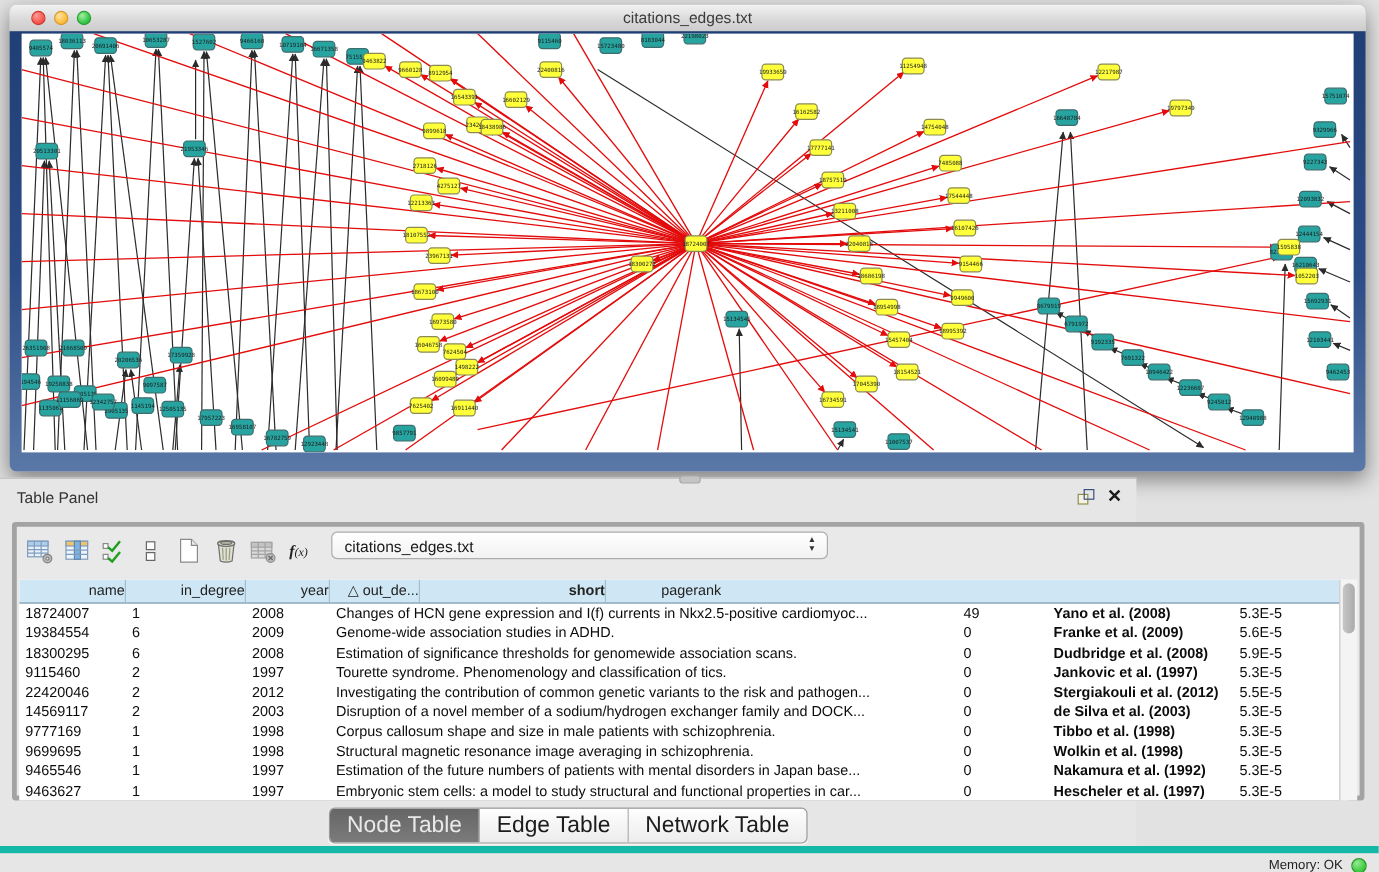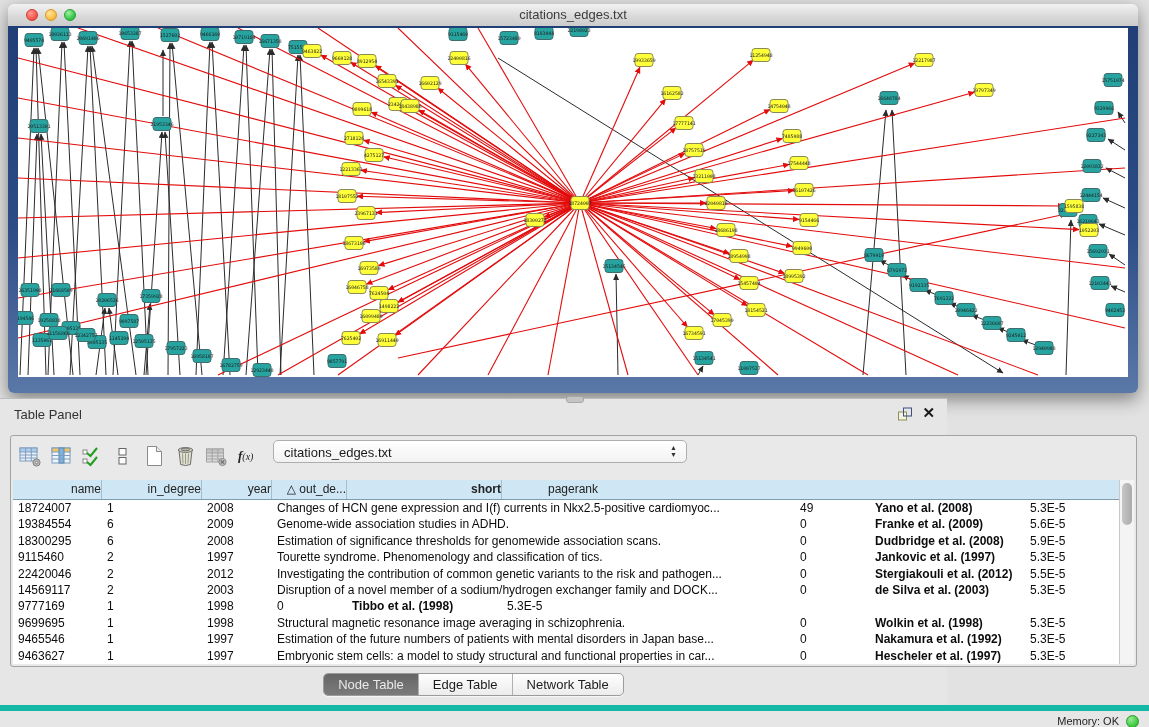--- a/index.html
+++ b/index.html
@@ -20,21 +20,21 @@
     background:linear-gradient(180deg,#203f76 0%,#2c4c86 55%,#5a78a7 100%);padding:2px 10px 16px 10px;box-sizing:border-box;}
   .canvas{width:100%;height:100%;background:#ffffff;overflow:hidden;}
   .canvas svg{display:block;width:100%;height:100%;}
 
   
   .table-panel{position:absolute;left:0;top:398px;width:947px;height:307px;background:#e6e6e6;border-top:1px solid #bdbdbd;}
   .divider-notch{position:absolute;left:566px;top:-3px;width:16px;height:5px;border-radius:3px;background:#c4c4c4;border:1px solid #a8a8a8;}
   .panel-title{position:absolute;left:14px;top:8px;font-size:13px;color:#333;}
   .panel-float{position:absolute;right:34px;top:8px;width:16px;height:14px;cursor:pointer;}
   .panel-close{position:absolute;right:12px;top:5px;font-size:15px;font-weight:bold;color:#1a1a1a;cursor:pointer;}
-  .panel-inner{position:absolute;left:10px;top:36px;width:1127px;height:232px;background:#e9e9e9;border:1px solid #a3a3a3;border-radius:3px;box-sizing:border-box;}
+  .panel-inner{position:absolute;left:10px;top:36px;width:1127px;height:232px;background:#e9e9e9;border:4px solid #a3a3a3;border-radius:3px;box-sizing:border-box;}
   .toolbar{position:absolute;left:6px;top:4px;height:32px;display:flex;align-items:center;}
   .tool-btn{width:26px;height:26px;display:flex;align-items:center;justify-content:center;margin-right:5px;}
   .fx{font-size:13px;color:#222;font-family:"Liberation Serif",serif;font-style:italic;margin:0 6px 0 4px;}
   .fx .small{font-size:10px;}
   .combo{position:absolute;left:262px;top:4px;width:414px;height:23px;background:linear-gradient(#ffffff,#f2f2f2);border:1px solid #aeaeae;border-radius:5px;box-sizing:border-box;box-shadow:inset 0 1px 1px rgba(255,255,255,.8);}
   .combo-text{position:absolute;left:10px;top:4px;font-size:13px;color:#1a1a1a;}
   .combo-stepper{position:absolute;right:9px;top:3px;font-size:7px;line-height:7px;color:#333;text-align:center;}
 
   .tbl{position:absolute;left:2px;top:44px;width:1108px;height:184px;background:#ffffff;overflow:hidden;}
   .tbl-scroll{position:absolute;right:2px;top:44px;width:15px;height:184px;background:#f4f4f4;border-left:1px solid #c9c9c9;box-sizing:border-box;}
@@ -42,21 +42,21 @@
   .hrow{display:flex;height:19px;background:#cfe7f4;border-bottom:1px solid #7d9cae;}
   .hcell{box-sizing:border-box;border-right:1px solid #a3bfcf;font-size:12px;color:#222;text-align:right;line-height:18px;overflow:hidden;white-space:nowrap;}
   .brow{display:flex;height:16.4px;}
   .bcell{box-sizing:border-box;font-size:12px;color:#0c0c0c;line-height:16px;padding-left:5px;overflow:hidden;white-space:nowrap;}
   .c0{width:89px;}.c1{width:100px;}.c2{width:70px;}.c3{flex:1;}.c4{width:75px;}.c5{width:155px;font-weight:bold;}.c6{width:96px;border-right:none;}
   .bcell.c0{padding-left:5px;}
 
   
   .tabs-bar{position:absolute;left:0;top:274px;width:100%;display:flex;justify-content:center;}
   .segmented{display:flex;border:1px solid #9b9b9b;border-radius:5px;overflow:hidden;background:linear-gradient(#fefefe,#ececec);box-shadow:0 1px 1px rgba(255,255,255,.7);}
-  .seg{padding:3px 14px;font-size:13px;color:#1c1c1c;border-right:1px solid #b0b0b0;cursor:pointer;}
+  .seg{padding:3px 14px;font-size:19px;color:#1c1c1c;border-right:1px solid #b0b0b0;cursor:pointer;}
   .seg:last-child{border-right:none;}
   .seg.active{background:linear-gradient(#666666,#7b7b7b);color:#e9e9e9;}
 
   
   .status-bar{position:absolute;left:0;top:705px;width:1149px;height:22px;background:#e6e6e6;border-top:6px solid #14b8a6;box-sizing:border-box;}
   .memory{position:absolute;right:30px;top:4px;font-size:11px;color:#222;}
   .mem-dot{position:absolute;right:10px;top:4px;width:13px;height:13px;border-radius:50%;background:radial-gradient(circle at 35% 30%,#96e996,#44cf44 60%,#2fae2f);border:1px solid #2c992c;box-sizing:border-box;}
 </style>
 </head>
 <body>
@@ -772,20 +772,21 @@
               <div class="bcell c2">2003</div>
               <div class="bcell c3">Disruption of a novel member of a sodium/hydrogen exchanger family and DOCK...</div>
               <div class="bcell c4">0</div>
               <div class="bcell c5">de Silva et al. (2003)</div>
               <div class="bcell c6">5.3E-5</div>
             </div>
             <div class="brow">
               <div class="bcell c0">9777169</div>
               <div class="bcell c1">1</div>
               <div class="bcell c2">1998</div>
+              <div class="bcell c3">Corpus callosum shape and size in male patients with schizophrenia.</div>
               <div class="bcell c4">0</div>
               <div class="bcell c5">Tibbo et al. (1998)</div>
               <div class="bcell c6">5.3E-5</div>
             </div>
             <div class="brow">
               <div class="bcell c0">9699695</div>
               <div class="bcell c1">1</div>
               <div class="bcell c2">1998</div>
               <div class="bcell c3">Structural magnetic resonance image averaging in schizophrenia.</div>
               <div class="bcell c4">0</div>

